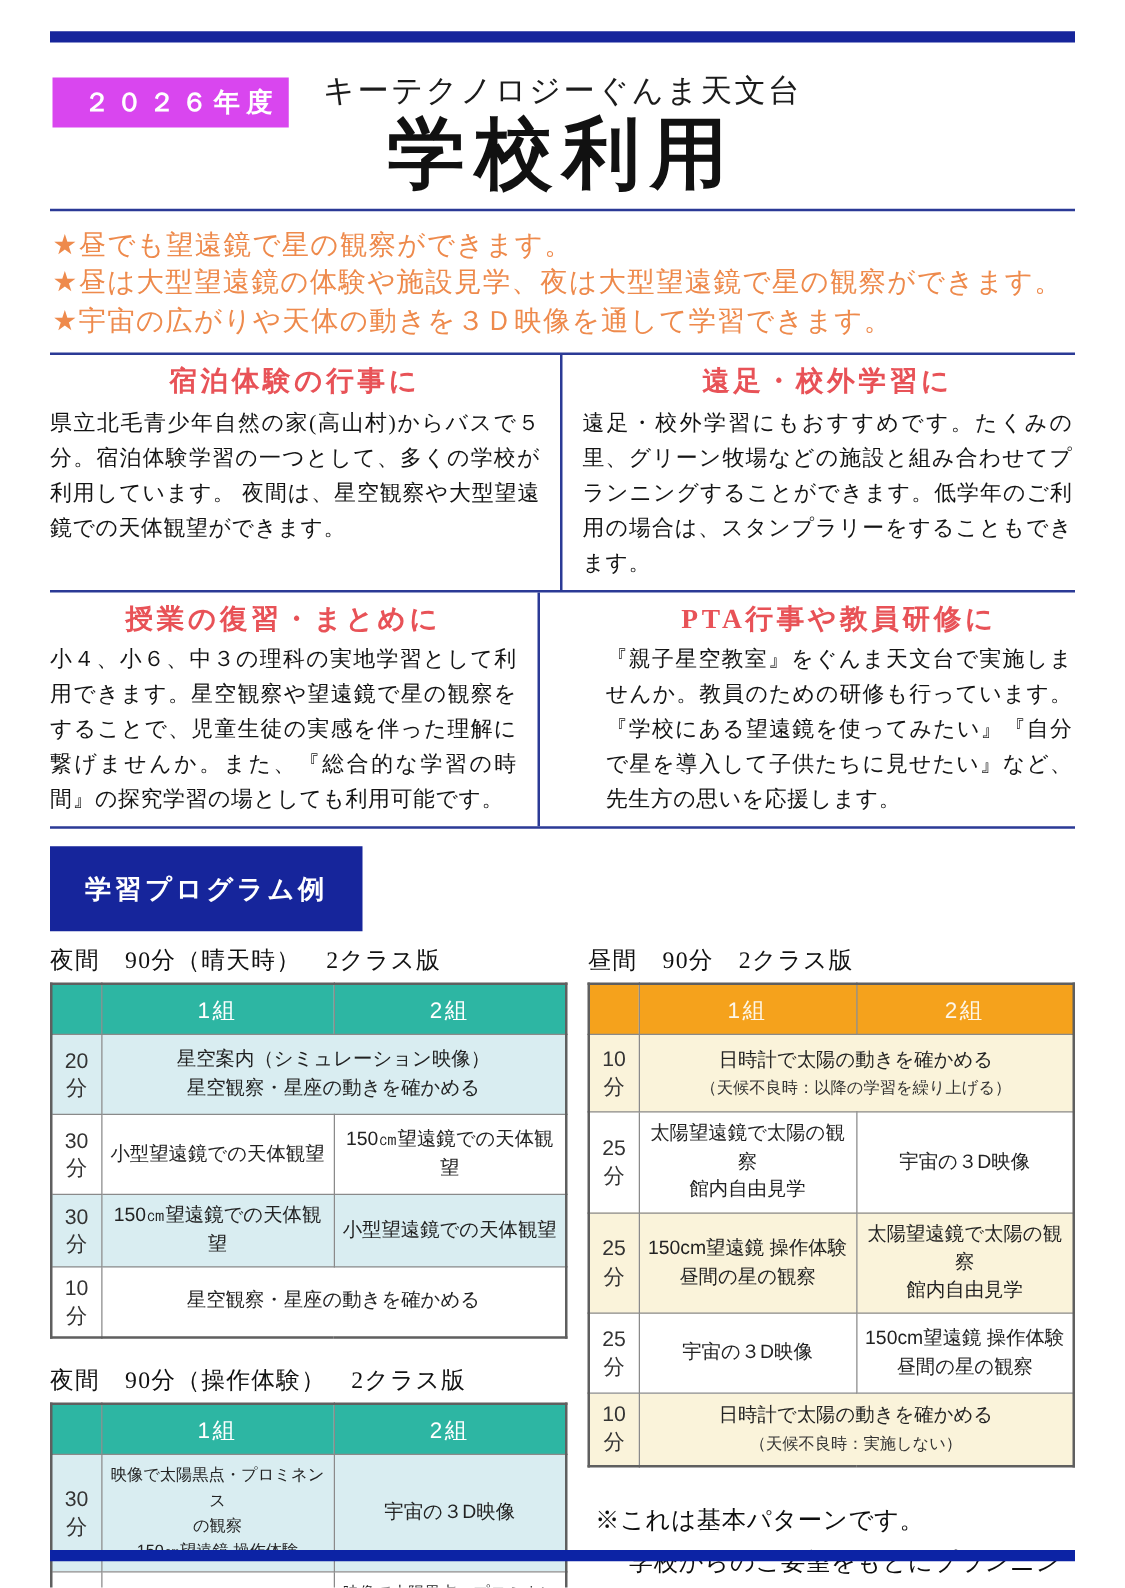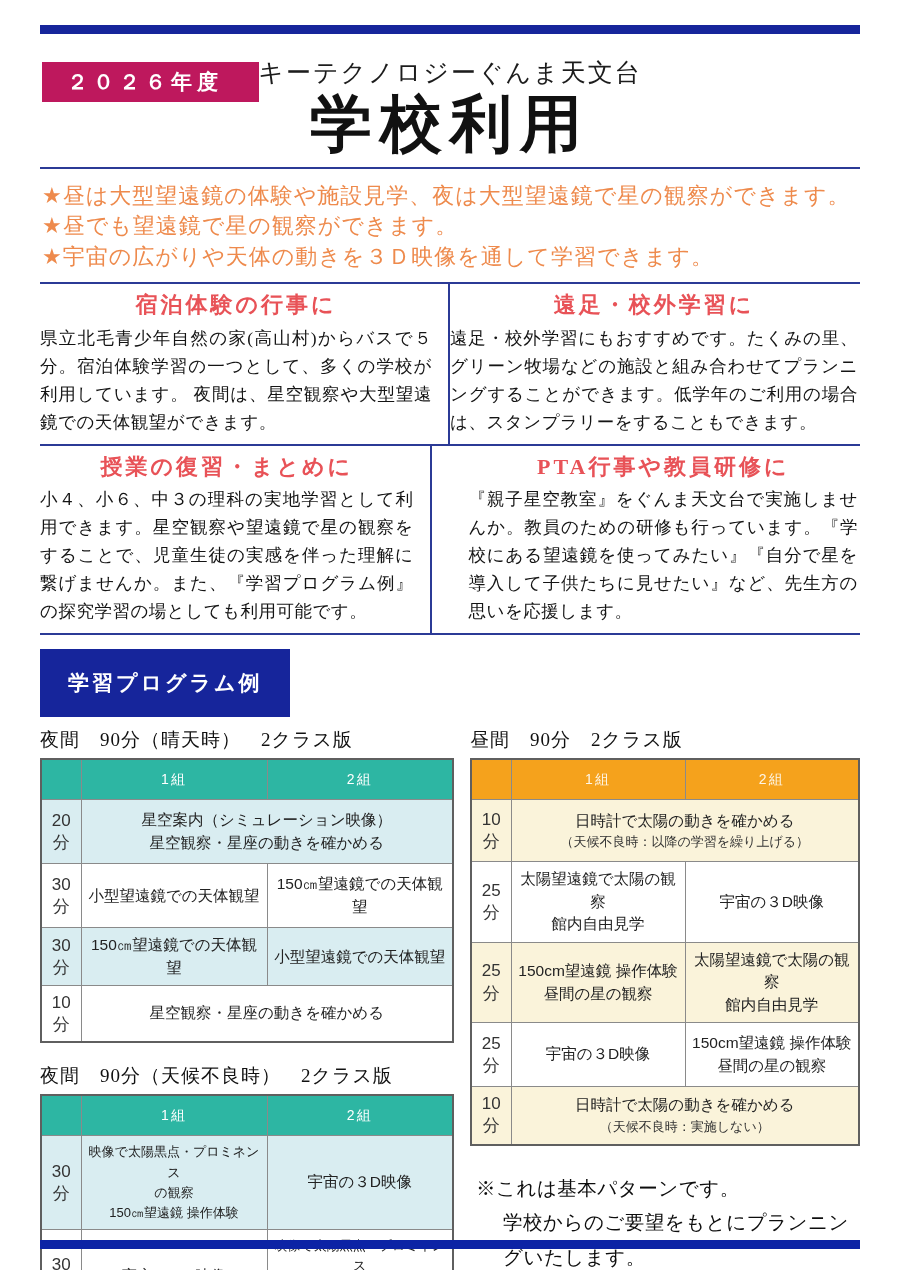--- a/index.html
+++ b/index.html
@@ -5,59 +5,59 @@
   * { margin:0; padding:0; box-sizing:border-box; }
   body { background:#ffffff; font-family:"Liberation Serif","DejaVu Serif",serif; }
   .page { position:relative; width:900px; height:1270px; margin:0 auto; background:#ffffff;
           padding:0 40px; overflow:hidden; }
   .bar { height:9px; background:#16259b; }
   .bar.top { margin-top:25px; }
   .bar.bottom { position:absolute; left:40px; right:40px; bottom:21px; height:9px; background:#0c23a5; }
 
   
   .header { position:relative; }
-  .year-badge { position:absolute; left:2px; top:6px; background:#be185d; color:#ffffff;
-                font-size:21px; font-weight:bold; letter-spacing:5px; padding:6px 36px 6px 25px;
+  .year-badge { position:absolute; left:2px; top:6px; background:#d946ef; color:#ffffff;
+                font-size:21px; font-weight:bold; letter-spacing:5px; padding:6px 8px 6px 25px;
                 font-family:"Liberation Serif","DejaVu Serif",serif; }
   .subtitle { text-align:center; margin-top:22px; font-size:25px; letter-spacing:2px; color:#1c1c1c;
               font-family:"Liberation Sans","DejaVu Sans",sans-serif; }
   .title { text-align:center; font-size:62px; font-weight:600; letter-spacing:8px; line-height:1.13;
            color:#111; font-family:"Liberation Sans","DejaVu Sans",sans-serif; }
   .rule { border-top:2px solid #2b3a96; }
   .rule.under-header { margin-top:8px; }
 
   
   .highlights { padding:12px 2px 10px 2px; }
   .highlight-line { color:#ee8a4c; font-size:22px; line-height:1.38; letter-spacing:1px;
                     font-family:"Liberation Sans","DejaVu Sans",sans-serif; }
 
   
   .sections { border-top:2px solid #2b3a96; border-bottom:2px solid #2b3a96; }
   .section-row { display:grid; grid-template-columns:1fr 1fr; }
   .section-row + .section-row { border-top:2px solid #2b3a96;gap:37px; }
   .section-cell { padding:8px 14px 8px 0; }
   .section-cell.left { border-right:2px solid #2b3a96; padding-right:16px; }
-  .section-cell.right { padding-right:2px; }
+  .section-cell.right { padding-left:16px; padding-right:2px; }
   .section-heading { text-align:center; color:#e85257; font-size:22px; font-weight:bold;
                      letter-spacing:3px; line-height:1.2; }
   .section-body { margin-top:5px; font-size:17.5px; line-height:1.6; text-align:justify;
                   color:#141414; letter-spacing:0.5px; }
 
   
   .program-badge { display:inline-block; margin-top:14px; background:#16259b; color:#ffffff;
                    font-size:21px; font-weight:bold; letter-spacing:3px; padding:20px 28px; }
   .program-grid { display:grid; grid-template-columns:414px 390px; column-gap:16px; margin-top:10px; }
   .tbl-caption { font-size:19px; color:#111; letter-spacing:1px; margin-bottom:5px; }
   .tbl-caption.second { margin-top:20px; }
 
   table.tbl { width:100%; border-collapse:collapse; table-layout:fixed;
               border:2px solid #5f5f5f;
               font-family:"Liberation Sans","DejaVu Sans",sans-serif; }
   .tbl th, .tbl td { border:1px solid #8a8a8a; text-align:center; vertical-align:middle; }
-  .tbl thead th { height:41px; font-size:14px; font-weight:normal; letter-spacing:2px; }
+  .tbl thead th { height:41px; font-size:18px; font-weight:normal; letter-spacing:2px; }
   .tbl.teal thead th { background:#2db6a3; color:#ffffff; }
   .tbl.day  thead th { background:#f5a21c; color:#fdf6e8; }
   .tbl td { background:#ffffff; }
   .tbl.teal tr.shade td { background:#d9edf1; }
   .tbl.day  tr.shade td { background:#faf3da; }
   td.time { font-size:17px; line-height:1.3; white-space:pre-line; color:#333; padding:4px 2px; }
   td.cell { font-size:15.5px; line-height:1.45; white-space:pre-line; color:#222; padding:6px 4px; }
   td.cell .sub { display:block; font-size:13px; color:#333; margin-top:1px; }
   td.cell.small { font-size:13px; line-height:1.55; }
   tr.h56 td{height:56px} tr.h58 td{height:58px} tr.h60 td{height:64px}
@@ -77,40 +77,40 @@
 
   <div class="header">
     <div class="year-badge">２０２６年度</div>
     <div class="subtitle">キーテクノロジーぐんま天文台</div>
     <div class="title">学校利用</div>
   </div>
 
   <div class="rule under-header"></div>
 
   <div class="highlights">
+    <div class="highlight-line">★昼でも望遠鏡で星の観察ができます。</div>
     <div class="highlight-line">★昼は大型望遠鏡の体験や施設見学、夜は大型望遠鏡で星の観察ができます。</div>
-    <div class="highlight-line">★昼でも望遠鏡で星の観察ができます。</div>
     <div class="highlight-line">★宇宙の広がりや天体の動きを３Ｄ映像を通して学習できます。</div>
   </div>
 
   <div class="sections">
     <div class="section-row">
       <div class="section-cell left">
         <div class="section-heading">宿泊体験の行事に</div>
         <div class="section-body">県立北毛青少年自然の家(高山村)からバスで５分。宿泊体験学習の一つとして、多くの学校が利用しています。 夜間は、星空観察や大型望遠鏡での天体観望ができます。</div>
       </div>
       <div class="section-cell right">
         <div class="section-heading">遠足・校外学習に</div>
         <div class="section-body">遠足・校外学習にもおすすめです。たくみの里、グリーン牧場などの施設と組み合わせてプランニングすることができます。低学年のご利用の場合は、スタンプラリーをすることもできます。</div>
       </div>
     </div>
     <div class="section-row">
       <div class="section-cell left">
         <div class="section-heading">授業の復習・まとめに</div>
-        <div class="section-body">小４、小６、中３の理科の実地学習として利用できます。星空観察や望遠鏡で星の観察をすることで、児童生徒の実感を伴った理解に繋げませんか。また、『学習プログラム例』の探究学習の場としても利用可能です。</div>
+        <div class="section-body">小４、小６、中３の理科の実地学習として利用できます。星空観察や望遠鏡で星の観察をすることで、児童生徒の実感を伴った理解に繋げませんか。また、『総合的な学習の時間』の探究学習の場としても利用可能です。</div>
       </div>
       <div class="section-cell right">
         <div class="section-heading">PTA行事や教員研修に</div>
         <div class="section-body">『親子星空教室』をぐんま天文台で実施しませんか。教員のための研修も行っています。『学校にある望遠鏡を使ってみたい』『自分で星を導入して子供たちに見せたい』など、先生方の思いを応援します。</div>
       </div>
     </div>
   </div>
 
   <div class="program-badge">学習プログラム例</div>
 
@@ -151,21 +151,21 @@
             <td class="cell">小型望遠鏡での天体観望</td>
           </tr>
           <tr class="h56">
             <td class="time">10
 分</td>
             <td class="cell" colspan="2">星空観察・星座の動きを確かめる</td>
           </tr>
         </tbody>
       </table>
 
-      <div class="tbl-caption second">夜間　90分（天候不良時）　2クラス版</div>
+      <div class="tbl-caption second">夜間　90分（操作体験）　2クラス版</div>
       <table class="tbl teal">
         <colgroup>
             <col style="width:40px">
             <col>
             <col>
           </colgroup>
         <thead>
           <tr>
             <th></th>
             <th>1組</th>

